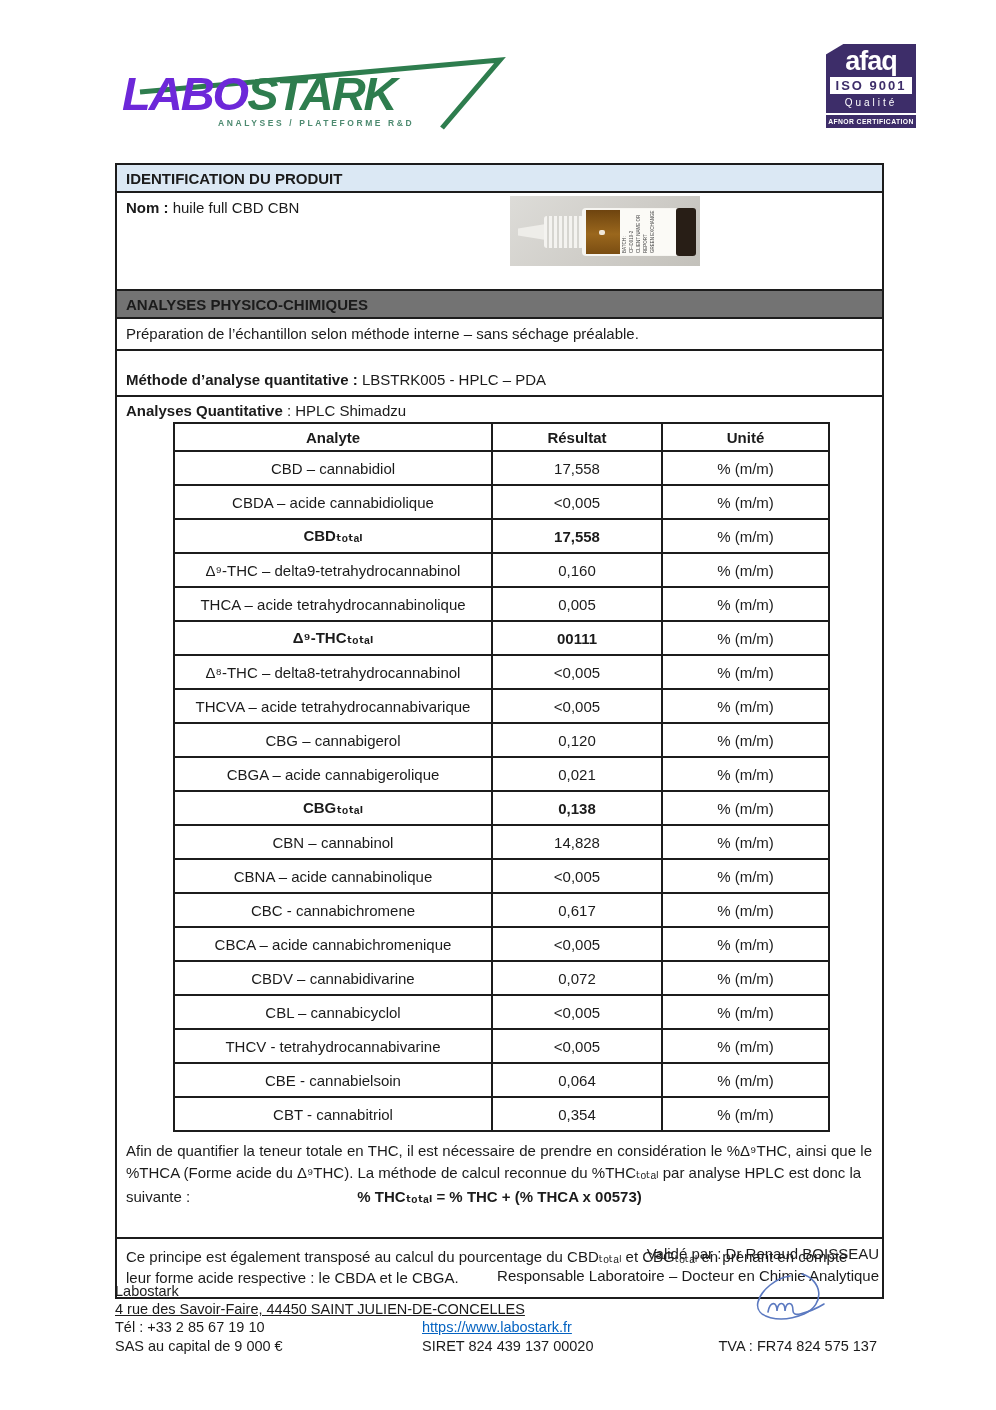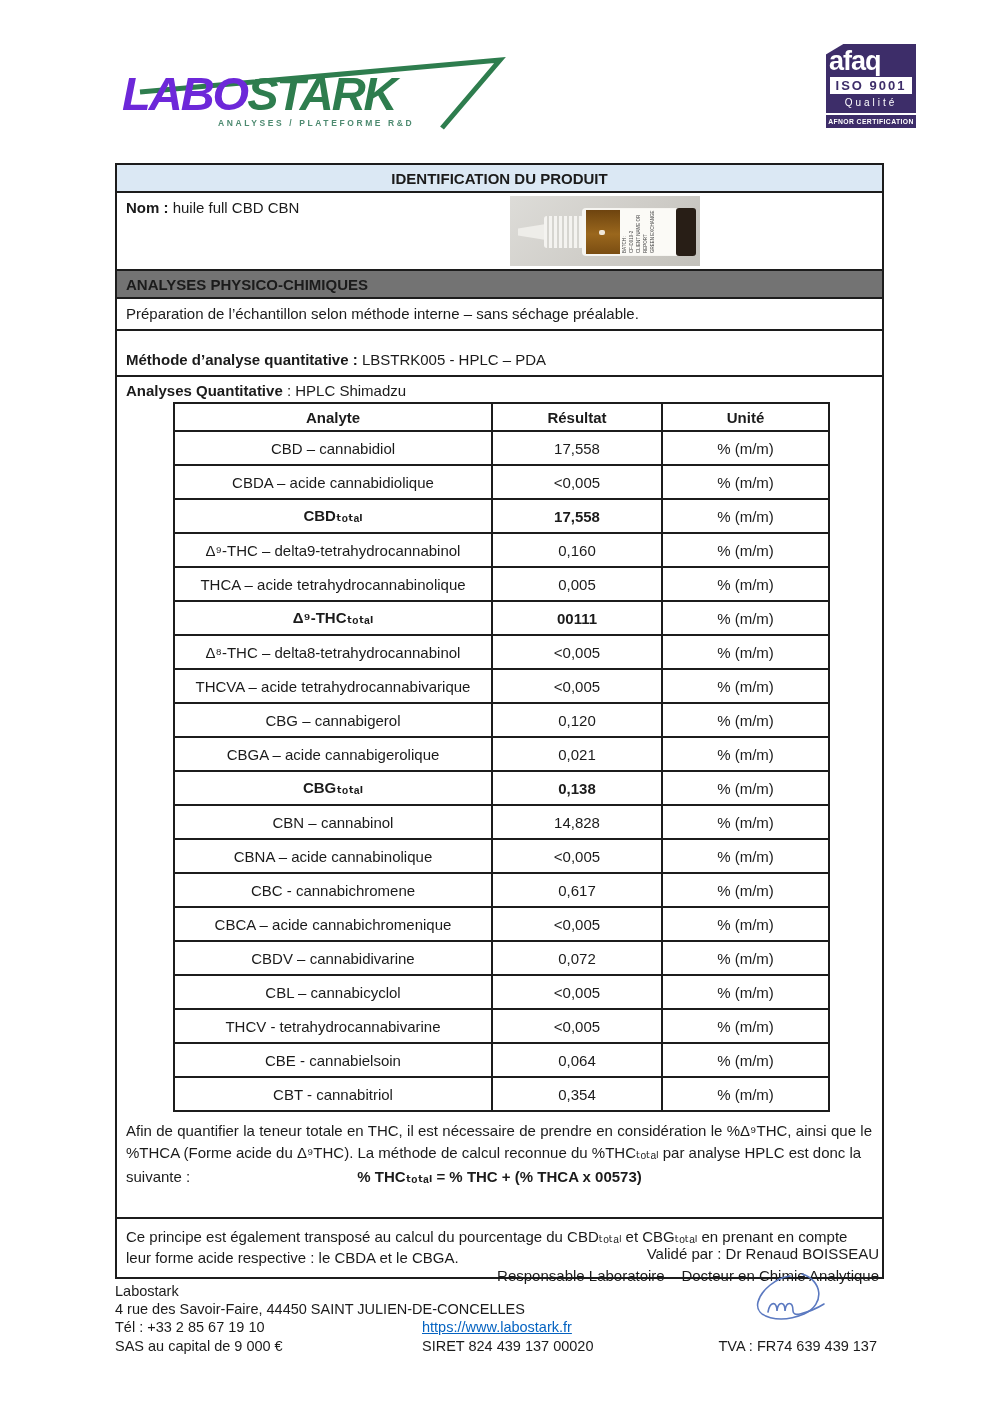--- a/index.html
+++ b/index.html
@@ -31,38 +31,38 @@
   
   .afaq { left: 826px; top: 44px; width: 90px; height: 92px; font-family: "Liberation Sans", sans-serif; }
   .afaq .main {
     background: #3d2d69; color: #fff; padding: 3px 3px 2px;
     position: relative;
   }
   .afaq .main::before {
     content: ""; position: absolute; left: -1px; top: -1px;
     border-top: 12px solid #ffffff; border-right: 20px solid transparent;
   }
-  .afaq .name { font-weight: bold; font-size: 27px; line-height: 28px; letter-spacing: -1px; }
+  .afaq .name { text-align: center; font-weight: bold; font-size: 27px; line-height: 28px; letter-spacing: -1px; }
   .afaq .iso { background: #ffffff; color: #3d2d69; font-weight: bold; font-size: 13px; text-align: center; margin: 2px 1px; padding: 1px 0; letter-spacing: 2px; }
   .afaq .qual { text-align: center; font-size: 10px; letter-spacing: 3px; padding: 1px 0 3px; }
   .afaq .strip { background: #3d2d69; color: #fff; text-align: center; font-weight: bold; font-size: 6.8px; letter-spacing: 0.4px; margin-top: 2px; padding: 3px 0; }
 
   
   .main-box {
     left: 115px; top: 163px; width: 769px;
     border: 2px solid #1c1c1c;
     font-size: 15px;
   }
   .sec-header {
     font-weight: bold; font-size: 15px;
     padding: 5px 9px 4px; border-bottom: 2px solid #1c1c1c;
   }
-  .sec-header.blue { background: #dbe8f4; text-align: center; }
+  .sec-header.blue { background: #dbe8f4; }
   .sec-header.green { background: #737373; border-top: 2px solid #1c1c1c; }
-  .row-nom { height: 76px; padding: 6px 9px; position: relative; }
+  .row-nom { height: 96px; padding: 6px 9px; position: relative; }
   .row-prep { padding: 6px 9px 7px; border-bottom: 2px solid #1c1c1c; }
   .row-method { padding: 20px 9px 7px; border-bottom: 2px solid #1c1c1c; }
   .row-quant { padding: 5px 9px 28px; border-bottom: 2px solid #1c1c1c; }
   .row-para2 { padding: 7px 9px 9px; line-height: 21px; }
   .b { font-weight: bold; }
 
   
   .photo {
     position: absolute; left: 393px; top: 3px; width: 190px; height: 70px;
     background: linear-gradient(135deg, #dddcd8 0%, #cfcdc8 55%, #c3c1bb 100%);
@@ -97,21 +97,21 @@
   
   .para1 { margin-top: 8px; line-height: 22px; text-align: justify; padding-right: 1px; }
   .formula-line { position: relative; height: 24px; line-height: 24px; margin-top: 1px; }
   .formula-line .lead { position: absolute; left: 0; }
   .formula-line .formula { position: absolute; left: 50%; transform: translateX(-50%); font-weight: bold; white-space: nowrap; }
 
   
   .validation { left: 115px; top: 1243px; width: 764px; text-align: right; font-size: 15px; line-height: 22px; }
   .footer { font-size: 14.5px; }
   .f-company { left: 115px; top: 1283px; }
-  .f-address { left: 115px; top: 1301px; }
+  .f-address { left: 115px; top: 1301px; text-decoration: underline; }
   .f-phone { left: 115px; top: 1319px; }
   .f-capital { left: 115px; top: 1338px; }
   .f-website { left: 422px; top: 1319px; color: #0563c1; text-decoration: underline; cursor: pointer; }
   .f-siret { left: 422px; top: 1338px; }
   .f-vat { top: 1338px; right: 119px; }
   .signature { left: 742px; top: 1268px; }
 </style>
 </head>
 <body>
 
@@ -306,14 +306,14 @@
   <path d="M26 44 c 2 -11 9 -11 9 -1 c 1 -10 8 -10 8 0 c 1 -10 8 -10 8 0 c 0 3 3 4 7 3 c 8 -2 16 -5 24 -10" fill="none" stroke="#5b79c0" stroke-width="1.6" stroke-linecap="round"></path>
 </svg>
 
 <div class="footer">
   <div class="abs f-company">Labostark</div>
   <div class="abs f-address">4 rue des Savoir-Faire, 44450 SAINT JULIEN-DE-CONCELLES</div>
   <div class="abs f-phone">Tél : +33 2 85 67 19 10</div>
   <a class="abs f-website">https://www.labostark.fr</a>
   <div class="abs f-capital">SAS au capital de 9 000 €</div>
   <div class="abs f-siret">SIRET 824 439 137 00020</div>
-  <div class="abs f-vat">TVA : FR74 639 439 137</div>
+  <div class="abs f-vat">TVA : FR74 824 575 137</div>
 </div>
 
 </body></html>

